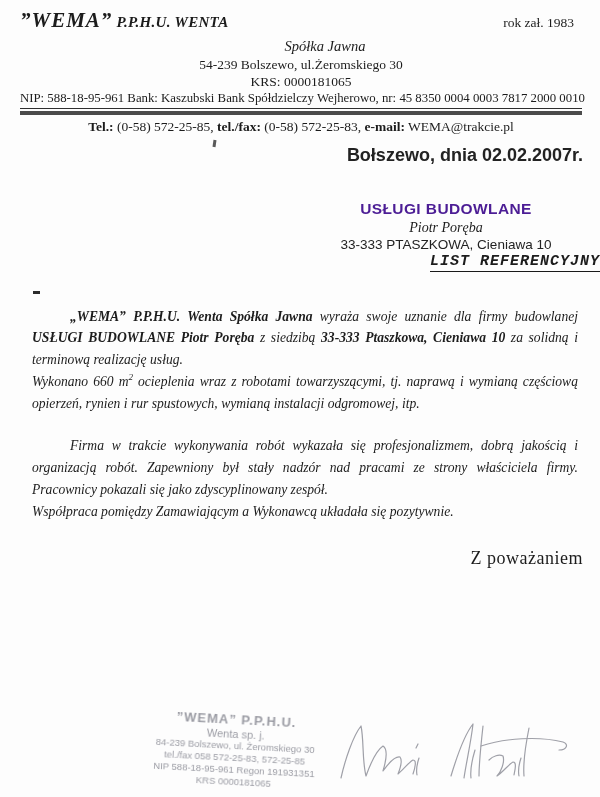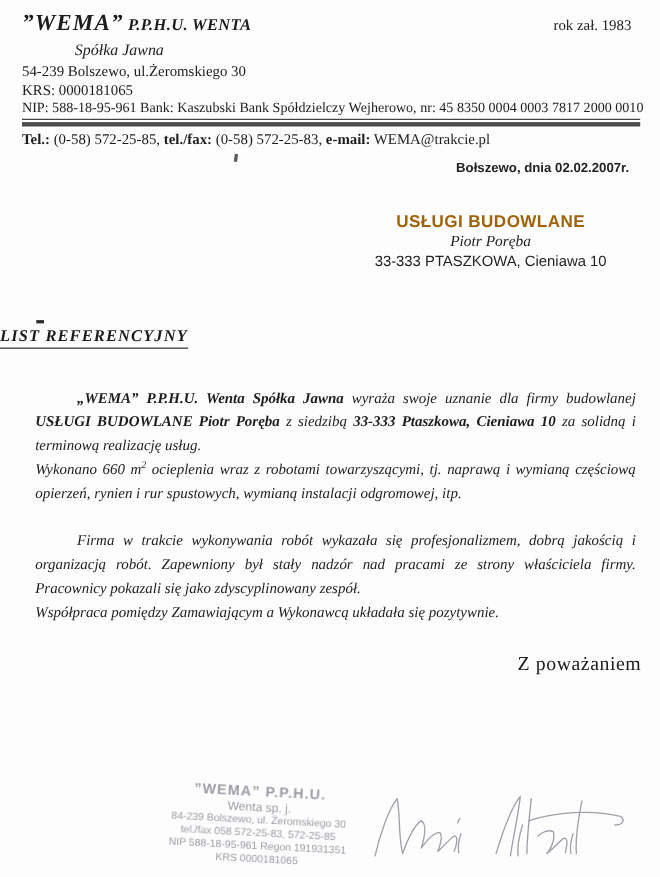--- a/index.html
+++ b/index.html
@@ -5,43 +5,43 @@
   html,body{margin:0;padding:0;background:#ffffff;}
   .page{
     position:relative;
     width:600px;height:797px;
     background:#fdfdfd;
     overflow:hidden;
     font-family:"Liberation Serif", serif;
     color:#1c1c1c;
   }
   
-  .letterhead{padding:8px 18px 0 20px;}
+  .letterhead{padding:8px 18px 0 20px;text-align:center;}
   .lh-row1{display:flex;justify-content:space-between;align-items:baseline;}
   .company-line{font-weight:bold;font-style:italic;font-size:15px;letter-spacing:.3px;}
   .company-line .big{font-size:21px;letter-spacing:1px;}
   .founded{font-size:13.5px;font-style:normal;font-weight:normal;padding-right:8px;}
   .legal-form{margin:5px 0 1px 48px;font-style:italic;font-size:14.5px;}
   .lh-line{font-size:13.5px;line-height:17px;}
   .nip-line{font-size:12.8px;white-space:nowrap;padding-bottom:2px;border-bottom:1.4px solid #2e2e2e;margin-top:1px;}
   .thick-rule{height:4px;background:#4b4b4b;filter:blur(.7px);margin-top:1.5px;}
   .tel-line{font-size:13.5px;margin-top:4px;}
   .tel-line b{font-weight:bold;}
   
   .dateline{
-    margin-top:10px;padding-right:28px;text-align:right;
-    font-family:"Liberation Sans", sans-serif;font-weight:bold;font-size:12px;color:#222;
+    margin-top:10px;padding-right:17px;text-align:right;
+    font-family:"Liberation Sans", sans-serif;font-weight:bold;font-size:18px;color:#222;
   }
   
   .recipient{margin:34px 0 0 296px;width:300px;text-align:center;}
-  .recipient-company{font-family:"Liberation Sans", sans-serif;font-weight:bold;font-size:15.5px;letter-spacing:.4px;color:#a16207;}
+  .recipient-company{font-family:"Liberation Sans", sans-serif;font-weight:bold;font-size:15.5px;letter-spacing:.4px;color:#4c1d95;}
   .recipient-person{font-style:italic;font-size:14px;margin-top:2px;}
   .recipient-address{font-family:"Liberation Sans", sans-serif;font-size:13.5px;margin-top:1px;color:#222;}
   
-  .title-wrap{margin-top:52px;text-align:left;}
+  .title-wrap{text-align:right;font-family:Liberation Mono, monospace;}
   .doc-title{
     display:inline-block;font-weight:bold;font-style:italic;font-size:15px;letter-spacing:1px;
     border-bottom:1.6px solid #1a1a1a;padding-bottom:1px;
   }
   
   .body-text{margin:34px 22px 0 32px;font-size:13.6px;line-height:1.6;text-align:justify;font-style:italic;}
   .body-text p{margin:0;}
   .indent{text-indent:38px;}
   .para-gap{margin-top:22px !important;}
   .para-gap-sm{margin-top:21px !important;}

